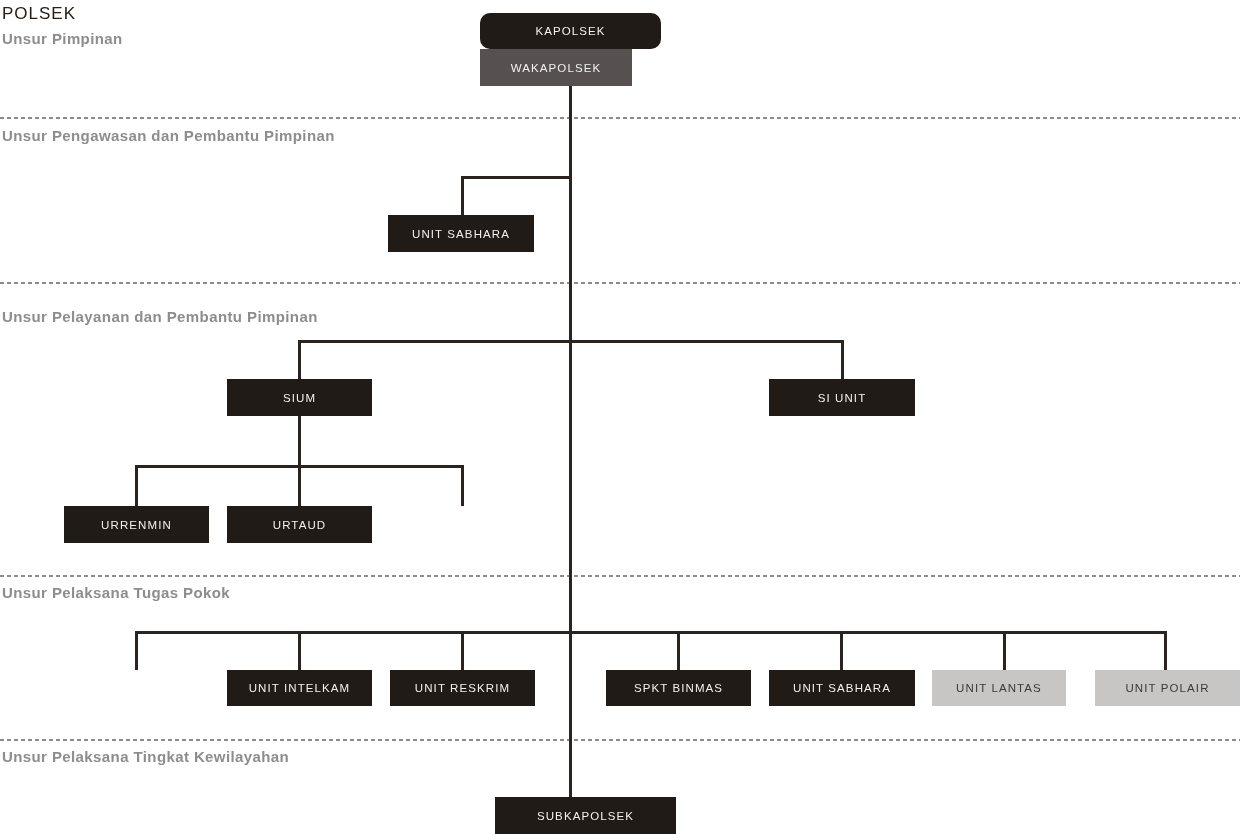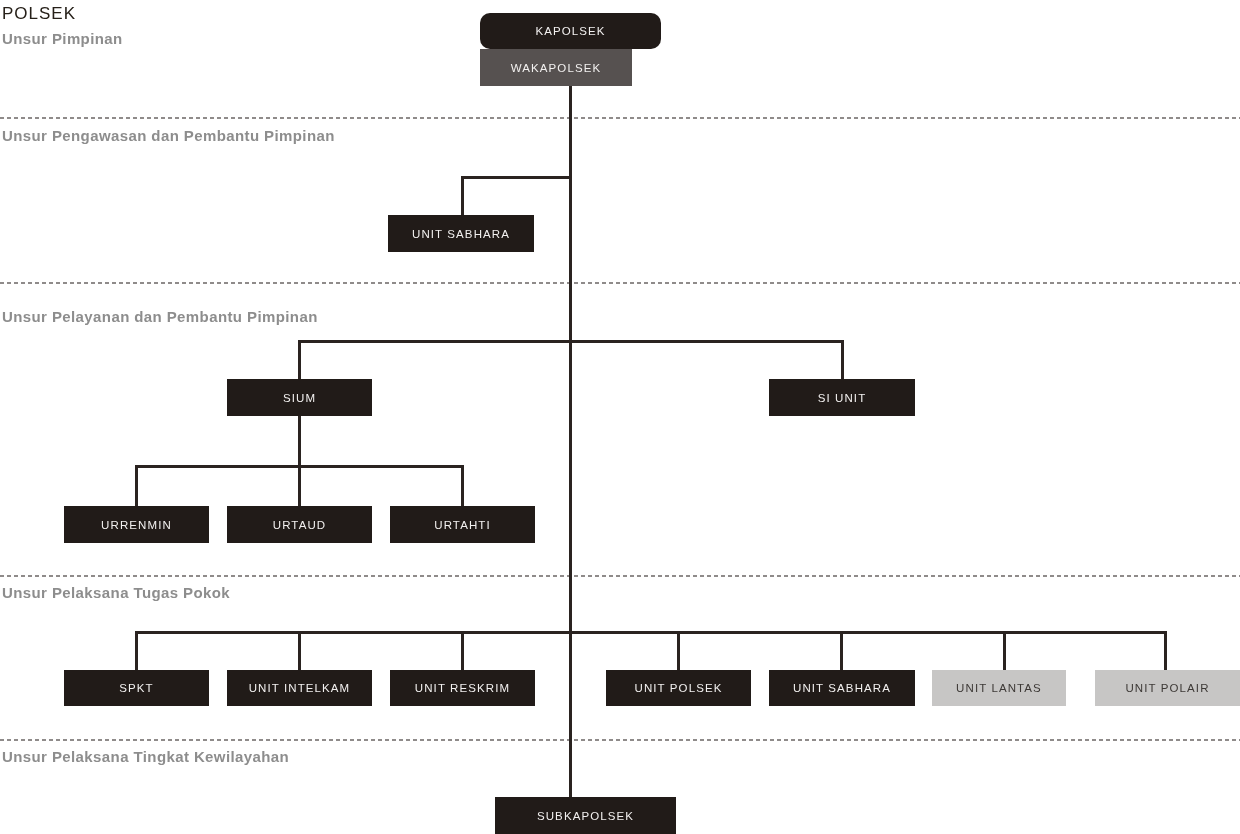--- a/index.html
+++ b/index.html
@@ -72,25 +72,23 @@
   <div class="node dark" style="left:480px;top:13px;width:181px;height:36px;border-radius:10px;">KAPOLSEK</div>
   <div class="node gray" style="left:480px;top:49px;width:152px;height:37px;">WAKAPOLSEK</div>
 
   <div class="node dark" style="left:388px;top:215px;width:146px;height:37px;">UNIT SABHARA</div>
 
   <div class="node dark" style="left:227px;top:379px;width:145px;height:37px;">SIUM</div>
   <div class="node dark" style="left:769px;top:379px;width:146px;height:37px;">SI UNIT</div>
 
   <div class="node dark" style="left:64px;top:506px;width:145px;height:37px;">URRENMIN</div>
   <div class="node dark" style="left:227px;top:506px;width:145px;height:37px;">URTAUD</div>
-  <div class="node dark" style="left:390px;top:506px;width:145px;height:37px;">URTAHTI</div>
 
-  <div class="node dark" style="left:64px;top:670px;width:145px;height:36px;">SPKT</div>
   <div class="node dark" style="left:227px;top:670px;width:145px;height:36px;">UNIT INTELKAM</div>
   <div class="node dark" style="left:390px;top:670px;width:145px;height:36px;">UNIT RESKRIM</div>
-  <div class="node dark" style="left:606px;top:670px;width:145px;height:36px;">UNIT POLSEK</div>
+  <div class="node dark" style="left:606px;top:670px;width:145px;height:36px;">SPKT BINMAS</div>
   <div class="node dark" style="left:769px;top:670px;width:146px;height:36px;">UNIT SABHARA</div>
   <div class="node light" style="left:932px;top:670px;width:134px;height:36px;">UNIT LANTAS</div>
   <div class="node light" style="left:1095px;top:670px;width:145px;height:36px;">UNIT POLAIR</div>
 
   <div class="node dark" style="left:479px;top:797px;width:181px;height:37px;margin-left:16px;">SUBKAPOLSEK</div>
 
 </div>
 
 </body></html>

